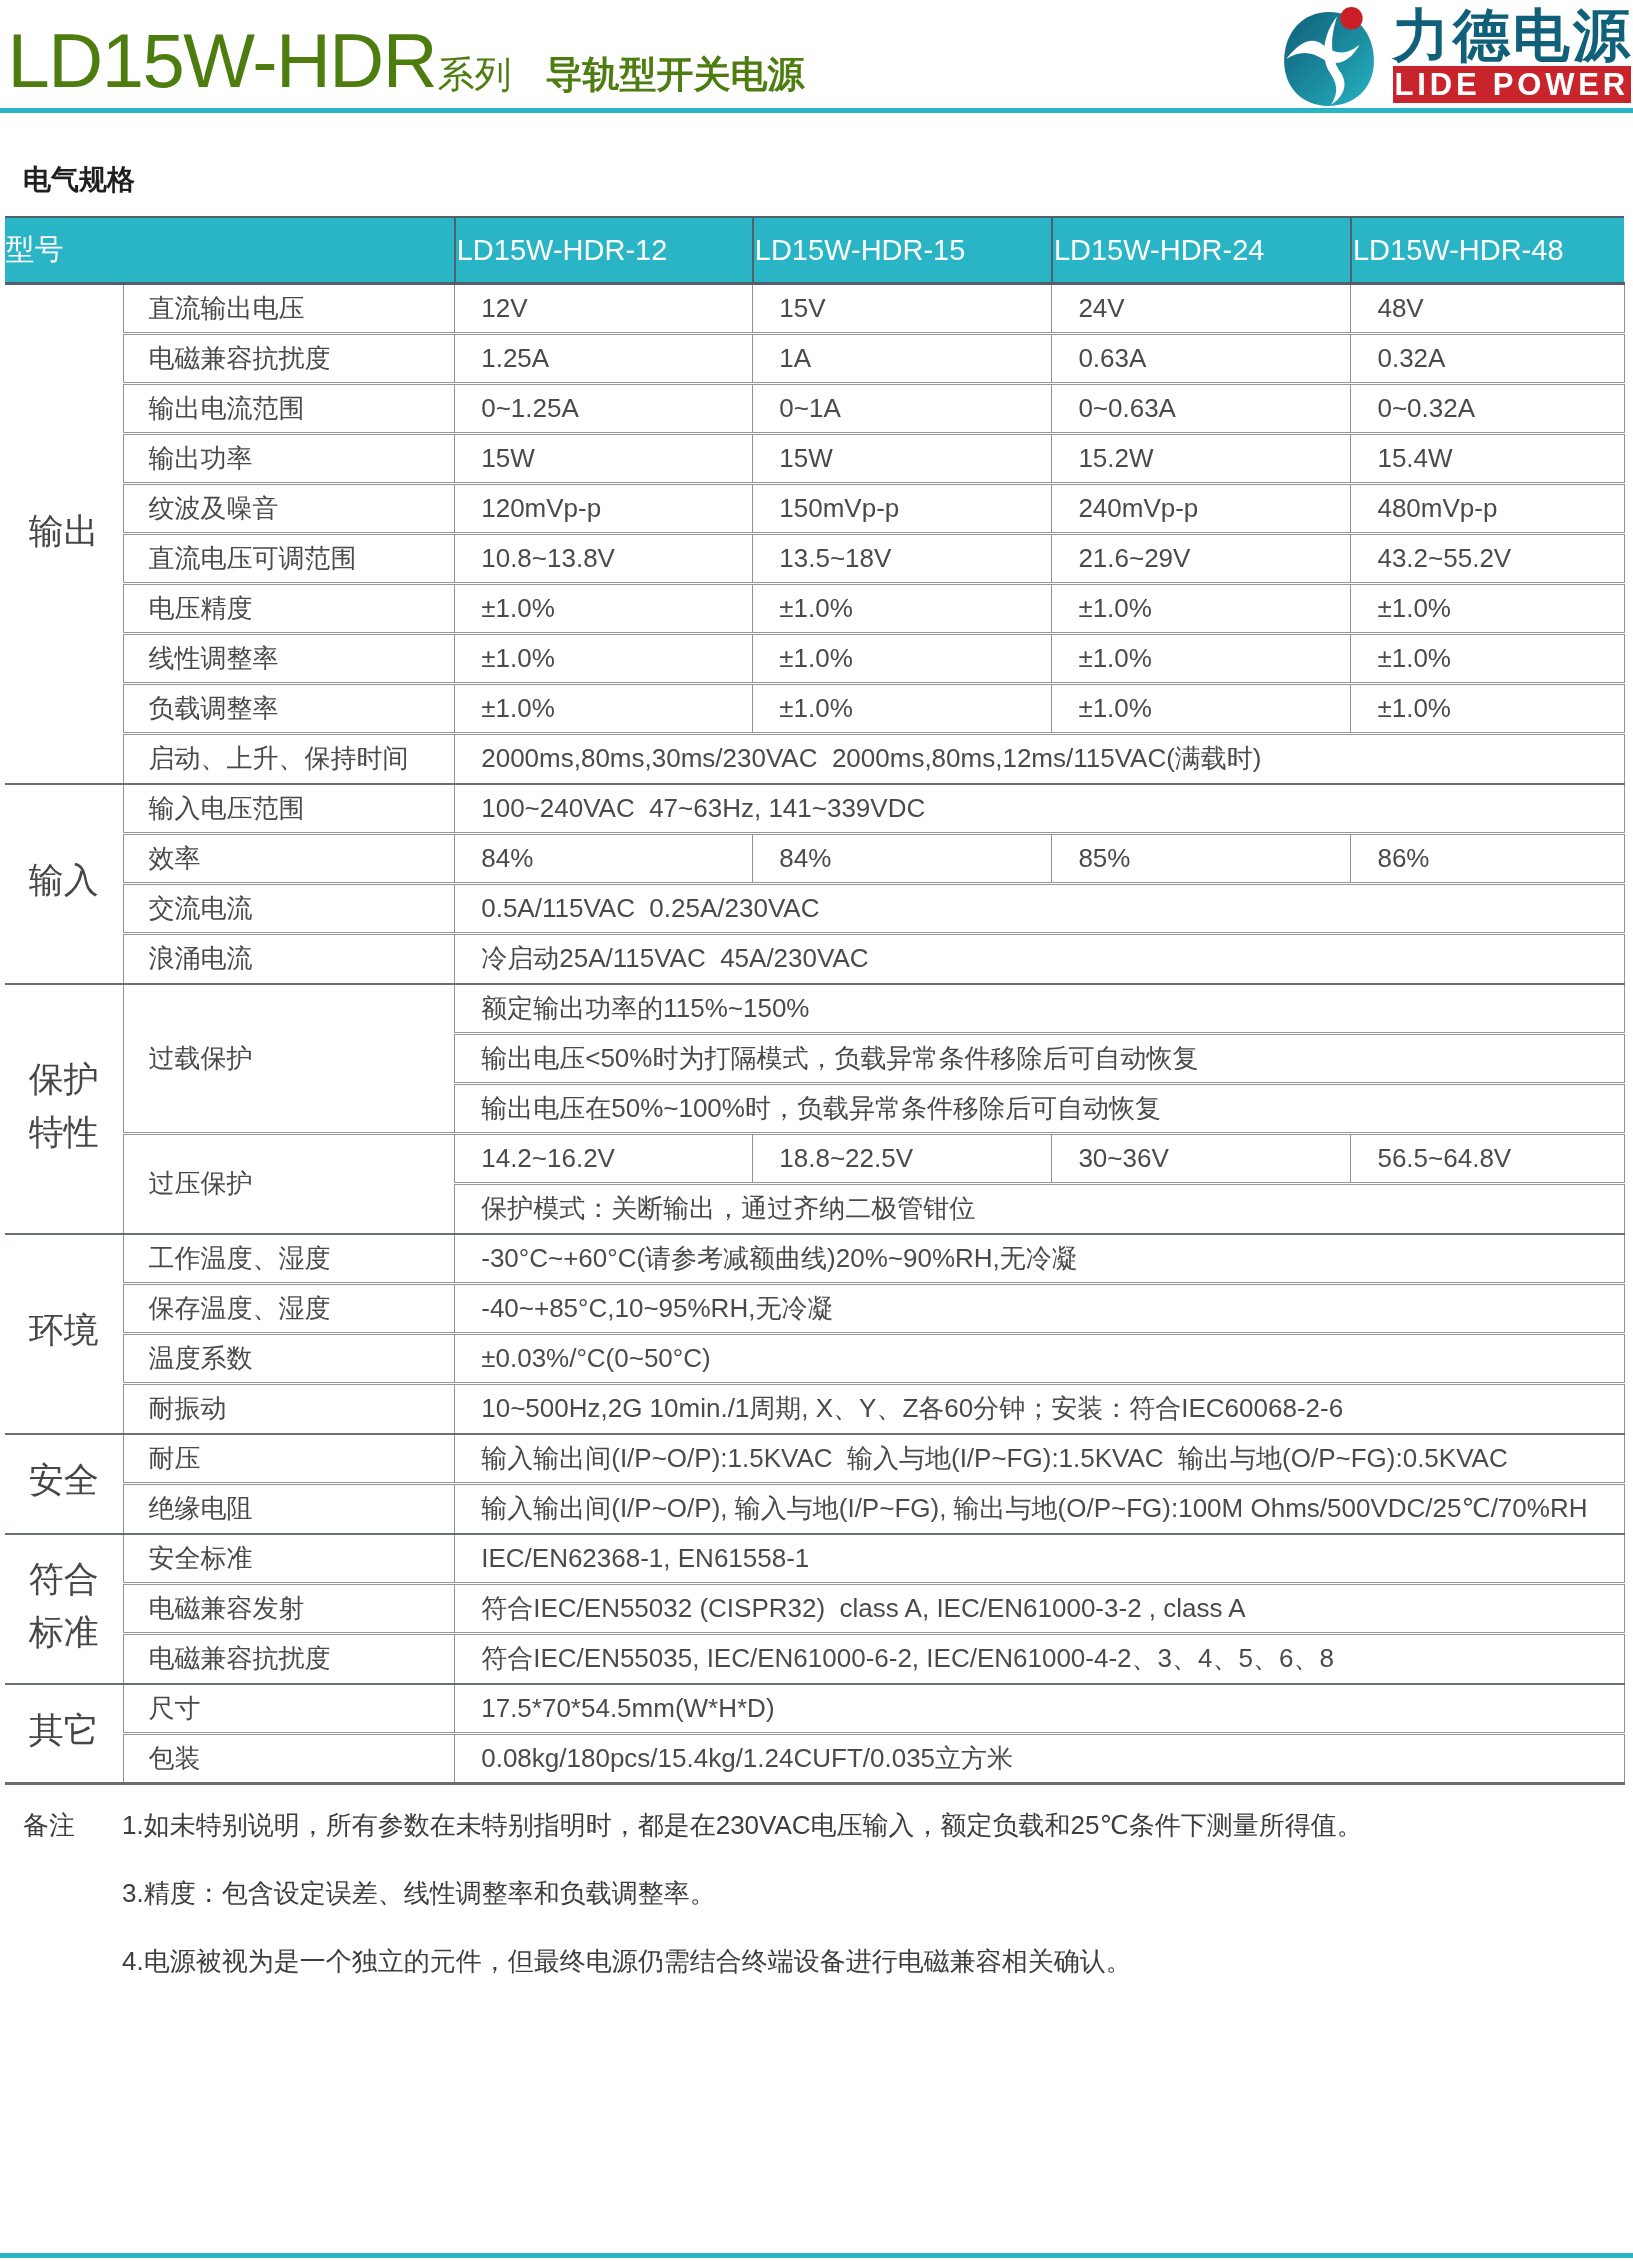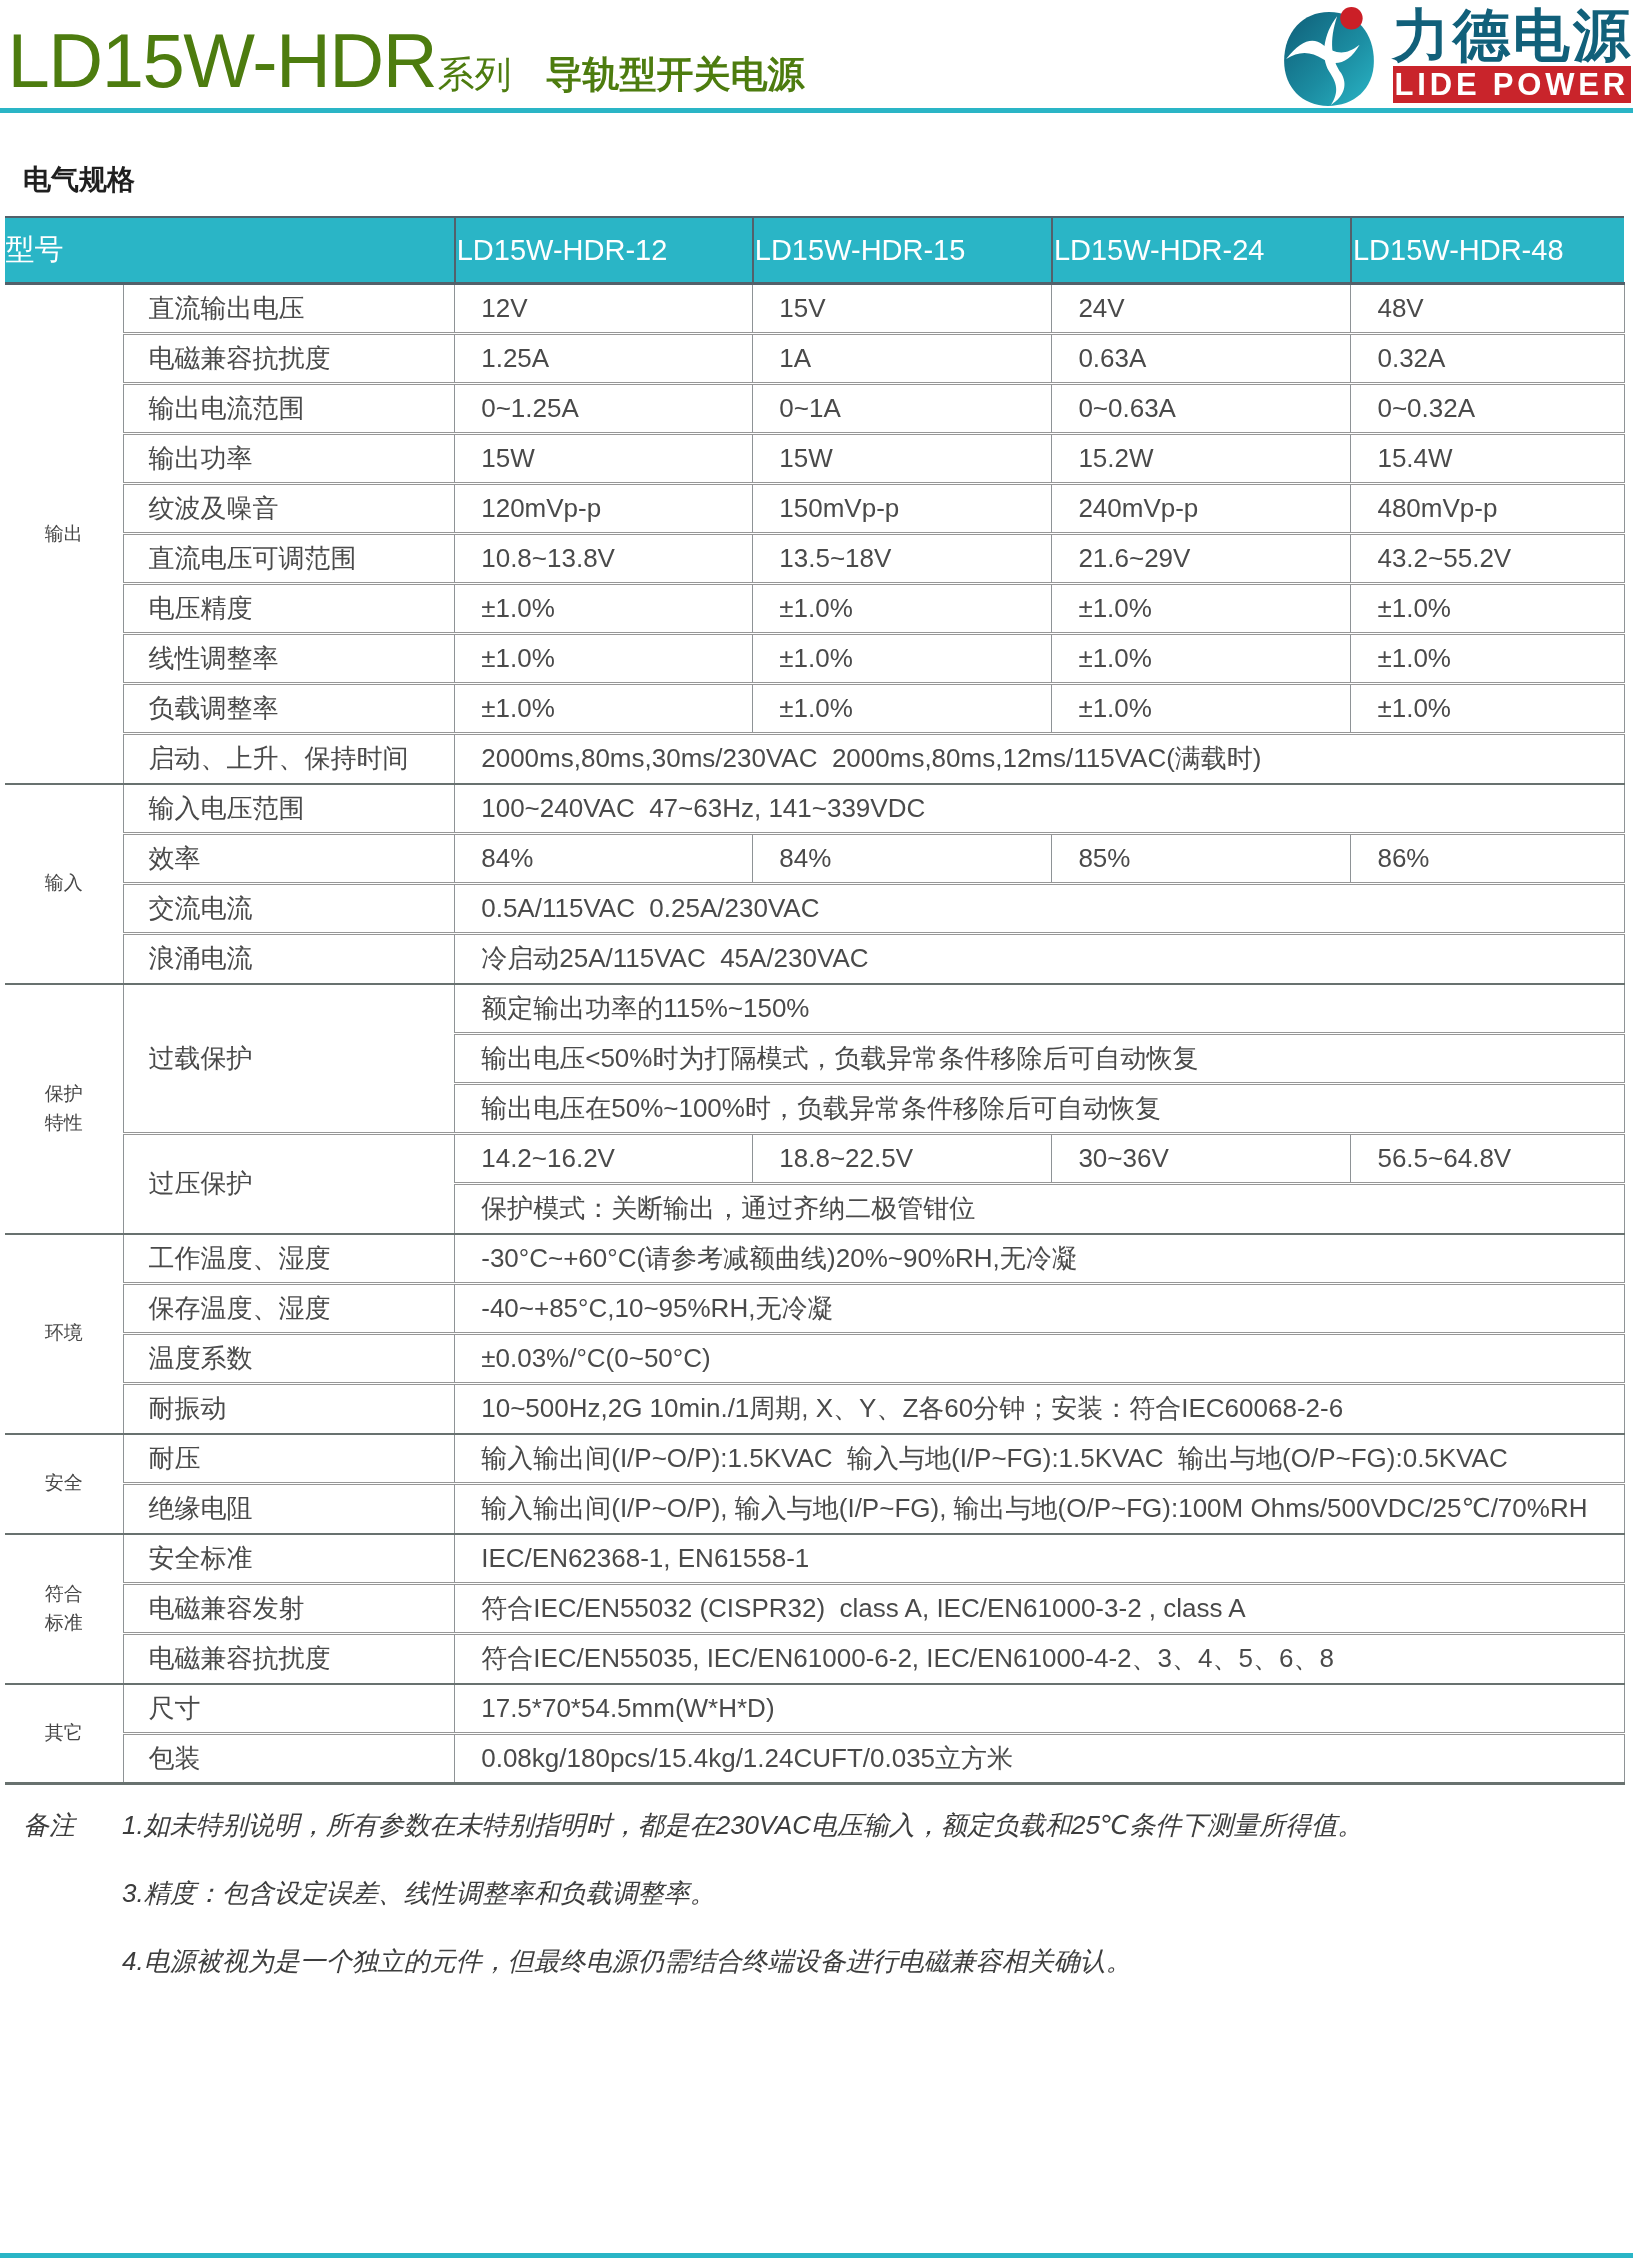--- a/index.html
+++ b/index.html
@@ -26,26 +26,26 @@
   
   .spec-table { border-collapse:collapse; table-layout:fixed; width:1620px; margin-left:4.6px;
                 font-size:26px; color:#4a4a4a; border-bottom:3.1px solid #68716f; }
   .spec-table th { background:#2AB5C6; color:#ffffff; font-weight:normal; font-size:29px;
                    height:62px; text-align:left; border-top:2.3px solid #53606a;
                    border-bottom:3.8px solid #53606a; }
   .spec-table th + th { border-left:2.3px solid #53606a; }
   .spec-table tbody tr { height:50px; }
   .spec-table tbody td { border-top:3.8px double #979797; vertical-align:middle; }
   .spec-table tbody tr.group-start td { border-top:2.3px solid #68716f; }
-  td.group { border-right:1.5px solid #8e9396; text-align:center; font-size:19px;
-             color:#474747; line-height:1.5; }
+  td.group { border-right:1.5px solid #8e9396; text-align:center; font-size:35px;
+             color:#474747; line-height:1.5;font-family:Liberation Mono, monospace; }
   td.param { border-right:1.5px solid #8e9396; padding-left:24.4px; }
   td.val   { border-right:1.5px solid #8e9396; padding-left:26px; white-space:pre-wrap; }
   
-  .notes { display:flex; margin:23px 0 0 23px; font-size:26px; color:#3d3d3d;font-style:italic; }
+  .notes { display:flex; margin:23px 0 0 23px; font-size:26px; color:#3d3d3d; }
   .notes-label { width:99px; flex:0 0 99px; line-height:35px; }
   .notes-body { flex:1; }
   .note { margin:0 0 33px 0; line-height:35px; white-space:nowrap; }
   
   .footer-bar { position:absolute; left:0; right:0; bottom:3.1px; height:4.6px; background:#2AB5C6; }
 </style>
 </head>
 <body>
 
 <div class="page-header">

